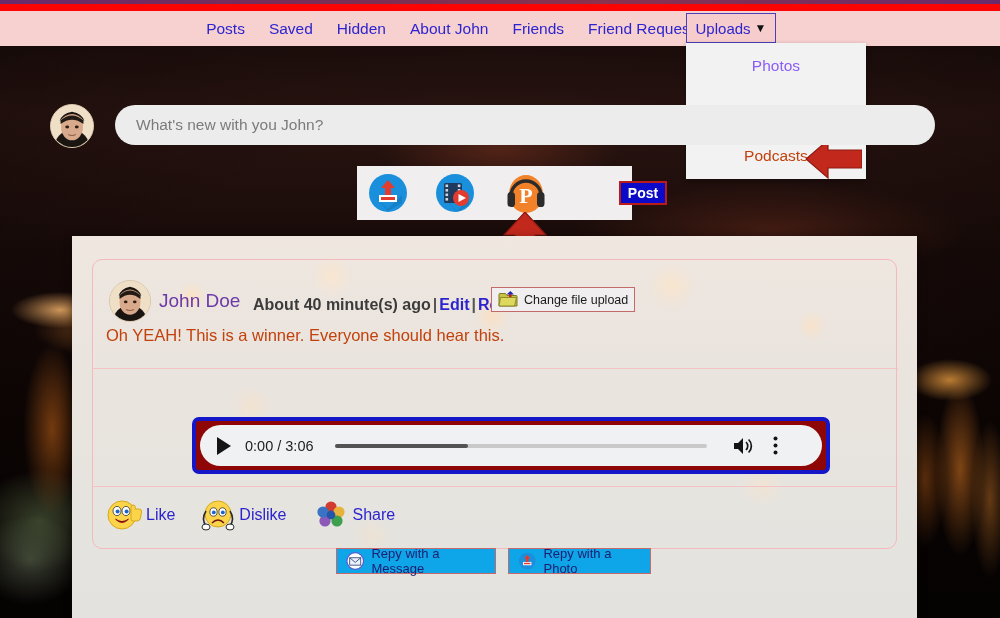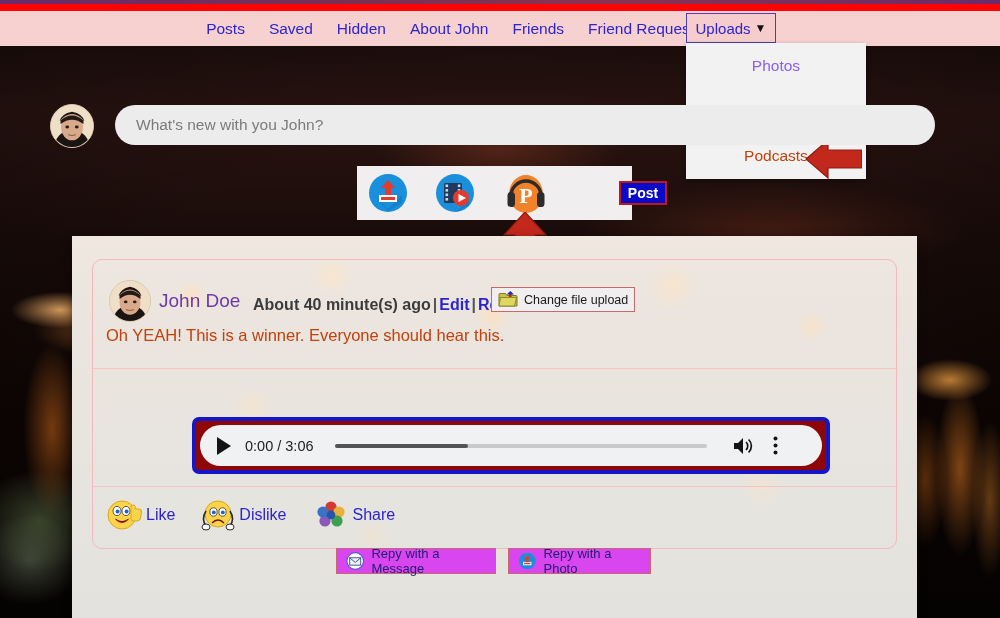--- a/index.html
+++ b/index.html
@@ -194,21 +194,21 @@
   }
   .react { display:flex; align-items:center; cursor:pointer; }
   .react .emo { width:38px; height:32px; position:relative; }
   .react .lbl { color:#2c24cf; font-size:16px; margin-left:2px; }
   #react-dislike { margin-left:24px; }
   #react-share { margin-left:26px; }
 
   
   .reply-btn {
     position:absolute; height:26px;
-    background:#d946ef; border:1px solid #c46a6a;
+    background:#0ea5e9; border:1px solid #c46a6a;
     display:flex; align-items:center; gap:7px; padding:0 9px;
     font-size:13px; color:#1d1d6e; cursor:pointer;
   }
   #reply-msg-btn { left:336px; top:548px; width:160px; }
   #reply-photo-btn { left:508px; top:548px; width:143px; }
 </style>
 </head>
 <body>
 
 <div id="bg"></div>

